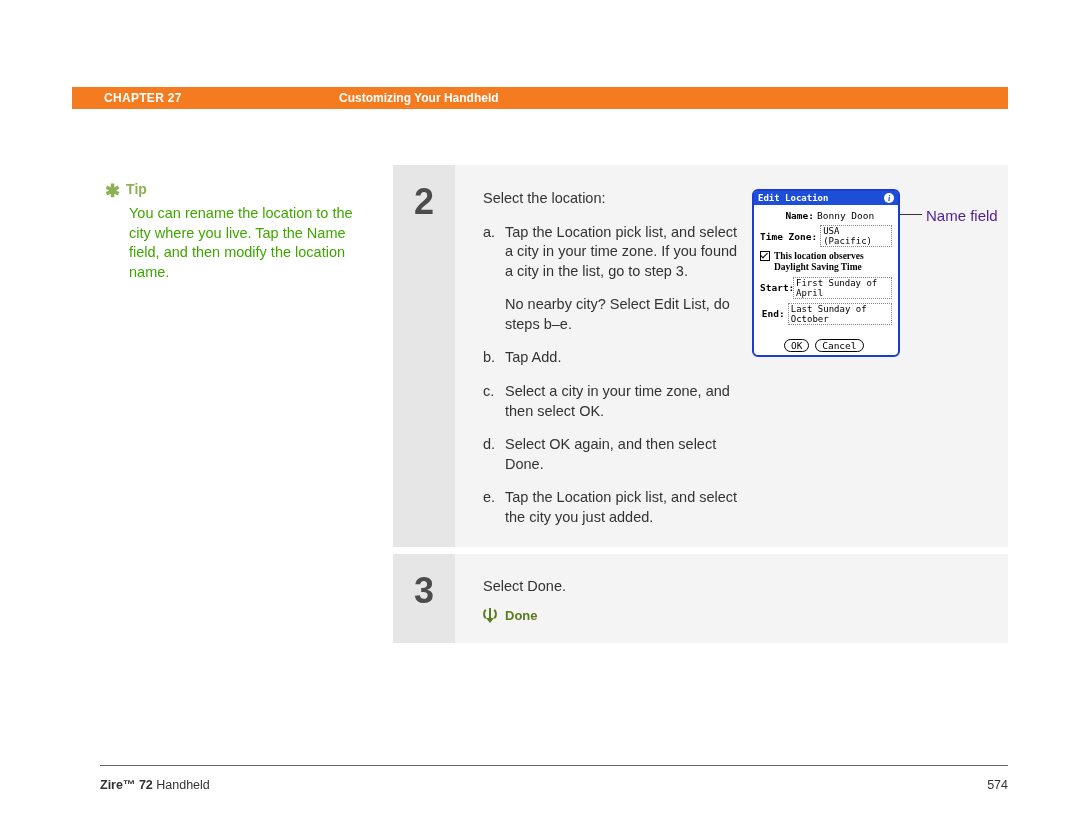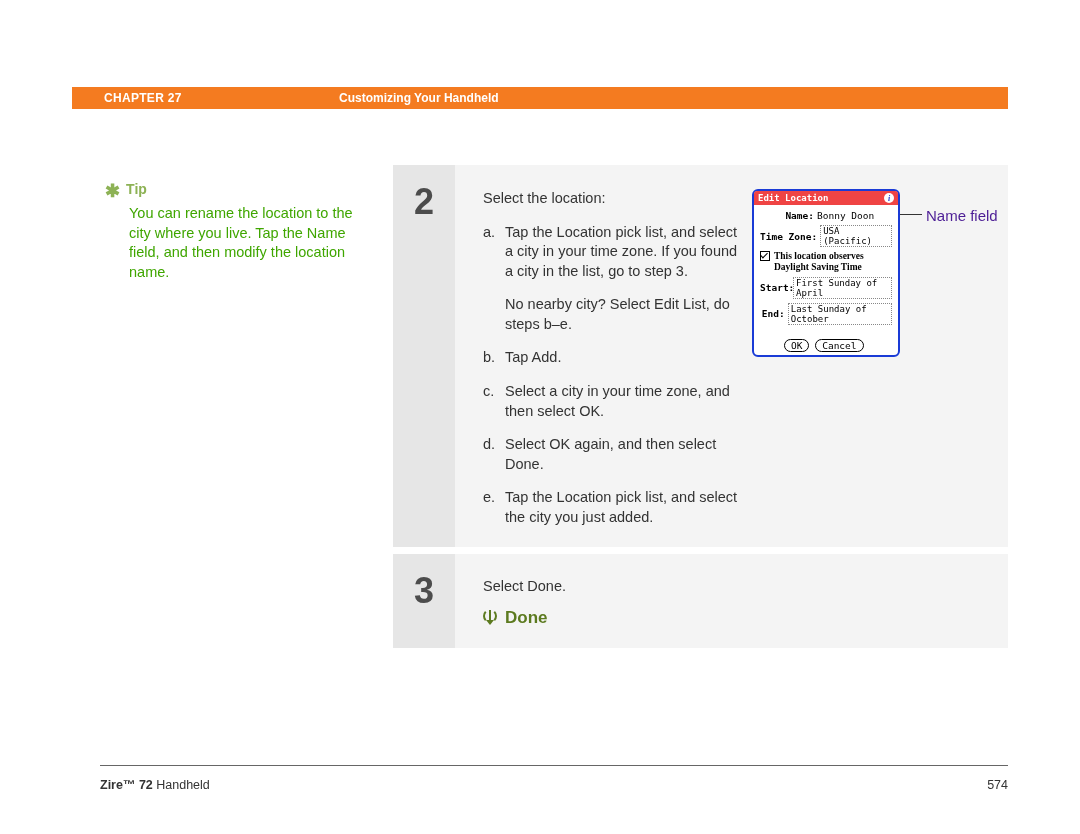--- a/index.html
+++ b/index.html
@@ -83,21 +83,21 @@
     flex: 0 0 255px;
     font-size: 14.5px;
     line-height: 1.35;
     color: #333;
   }
   .step-intro { margin-bottom: 14px; }
   .sub-item { display: flex; margin-bottom: 14px; }
   .sub-marker { width: 22px; flex-shrink: 0; }
   .sub-text { flex: 1; }
 
-  .done-line { margin-top: 14px; color: #5c7a1f; font-weight: bold; font-size: 17px; display: flex; align-items: center; }
+  .done-line { margin-top: 14px; color: #5c7a1f; font-weight: bold; font-size: 13px; display: flex; align-items: center; }
   .done-arrow {
     display: inline-block; margin-right: 8px; position: relative; width: 14px; height: 14px;
   }
   .done-arrow .circle {
     position: absolute; border: 2px solid #5c7a1f; border-bottom-color: transparent; border-top-color: transparent;
     border-radius: 50%; width: 14px; height: 14px; top: -2px; left: 0;
   }
   .done-arrow .shaft {
     position: absolute; width: 2px; height: 10px; background: #5c7a1f; left: 6px; top: -1px;
   }
@@ -118,21 +118,21 @@
     left: 14px;
     width: 148px;
     border: 2px solid #1a3bd6;
     border-radius: 6px;
     background: #fff;
     font-family: "Lucida Console", Monaco, monospace;
     font-size: 9.5px;
     color: #000;
   }
   .palm-title {
-    background: #ef4444;
+    background: #1d4ed8;
     color: #fff;
     font-weight: bold;
     padding: 2px 4px;
     border-top-left-radius: 3px;
     border-top-right-radius: 3px;
     display: flex;
     justify-content: space-between;
     align-items: center;
     font-size: 9px;
   }

